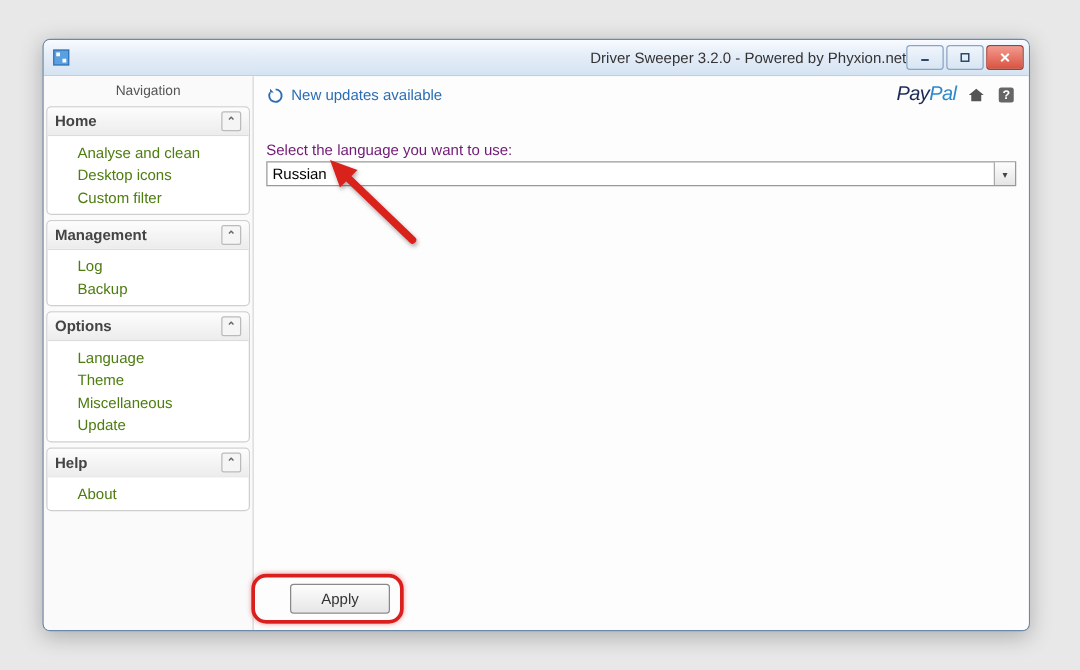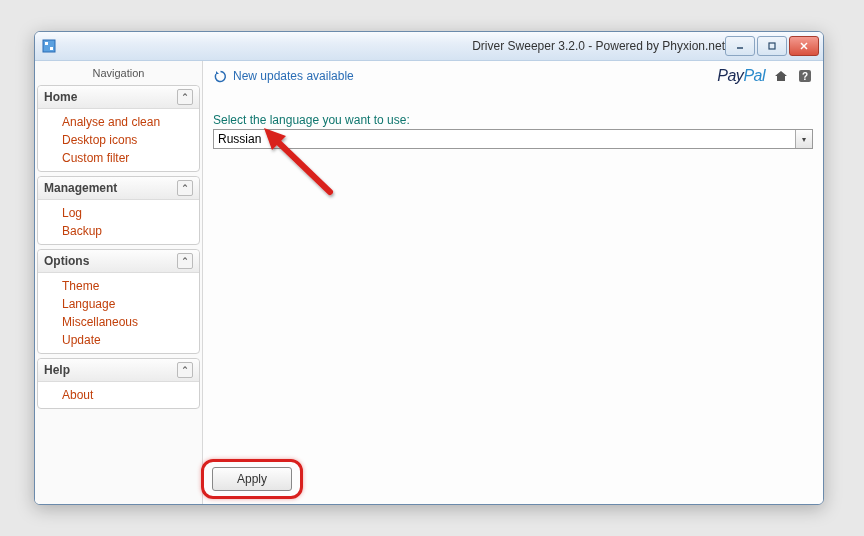--- a/index.html
+++ b/index.html
@@ -118,21 +118,21 @@
     justify-content: center;
     font-size: 9px;
     color: #666;
     background: #f5f5f5;
   }
   .nav-items {
     padding: 4px 0 4px 24px;
   }
   .nav-item {
     padding: 2px 0;
-    color: #c2410c;
+    color: #4d7c0f;
     cursor: pointer;
   }
   
   .main {
     flex: 1;
     position: relative;
     padding: 6px 10px;
     box-sizing: border-box;
   }
   .topbar {
@@ -175,21 +175,21 @@
   .small-icon {
     width: 16px;
     height: 16px;
     display: flex;
     align-items: center;
     justify-content: center;
     color: #555;
     cursor: pointer;
   }
   .label {
-    color: #0f766e;
+    color: #701a75;
     margin-bottom: 2px;
     margin-top: 28px;
   }
   .combo {
     display: flex;
     border: 1px solid #999;
     background: #fff;
     height: 18px;
     align-items: stretch;
     margin-top: 1px;
@@ -228,20 +228,21 @@
     width: 78px;
     height: 22px;
     border: 1px solid #888;
     border-radius: 3px;
     background: linear-gradient(to bottom, #fdfdfd, #e6e6e6);
     display: flex;
     align-items: center;
     justify-content: center;
     color: #333;
     cursor: pointer;
+    margin-left: 20px;
   }
   
   .arrow-svg {
     position: absolute;
     left: 250px;
     top: 122px;
     width: 100px;
     height: 80px;
     pointer-events: none;
   }
@@ -306,22 +307,22 @@
           <div class="nav-item">Backup</div>
         </div>
       </div>
 
       <div class="nav-group">
         <div class="nav-head">
           <span>Options</span>
           <span class="chev">⌃</span>
         </div>
         <div class="nav-items">
+          <div class="nav-item">Language</div>
           <div class="nav-item">Theme</div>
-          <div class="nav-item">Language</div>
           <div class="nav-item">Miscellaneous</div>
           <div class="nav-item">Update</div>
         </div>
       </div>
 
       <div class="nav-group">
         <div class="nav-head">
           <span>Help</span>
           <span class="chev">⌃</span>
         </div>

